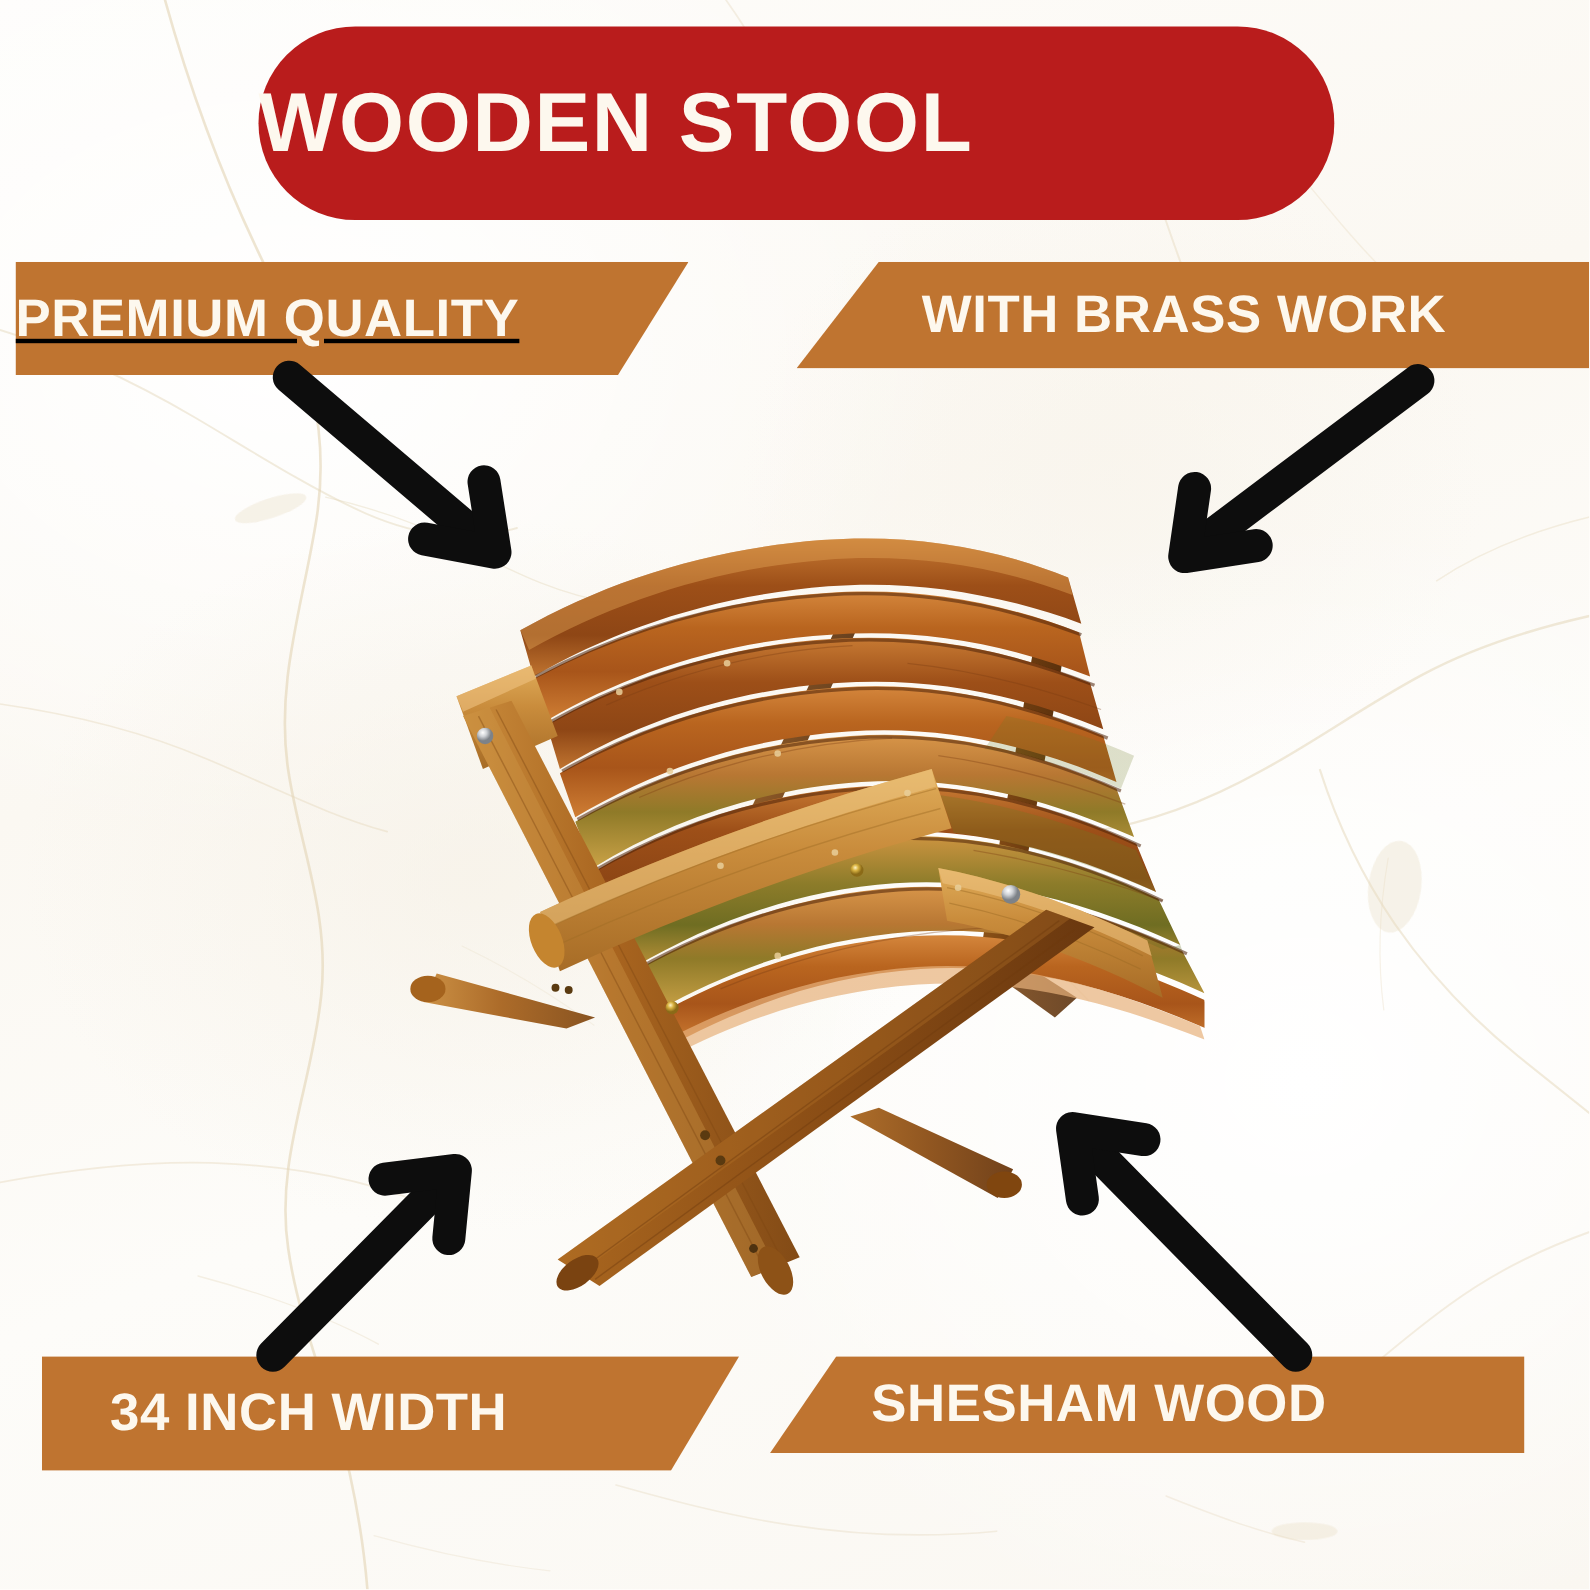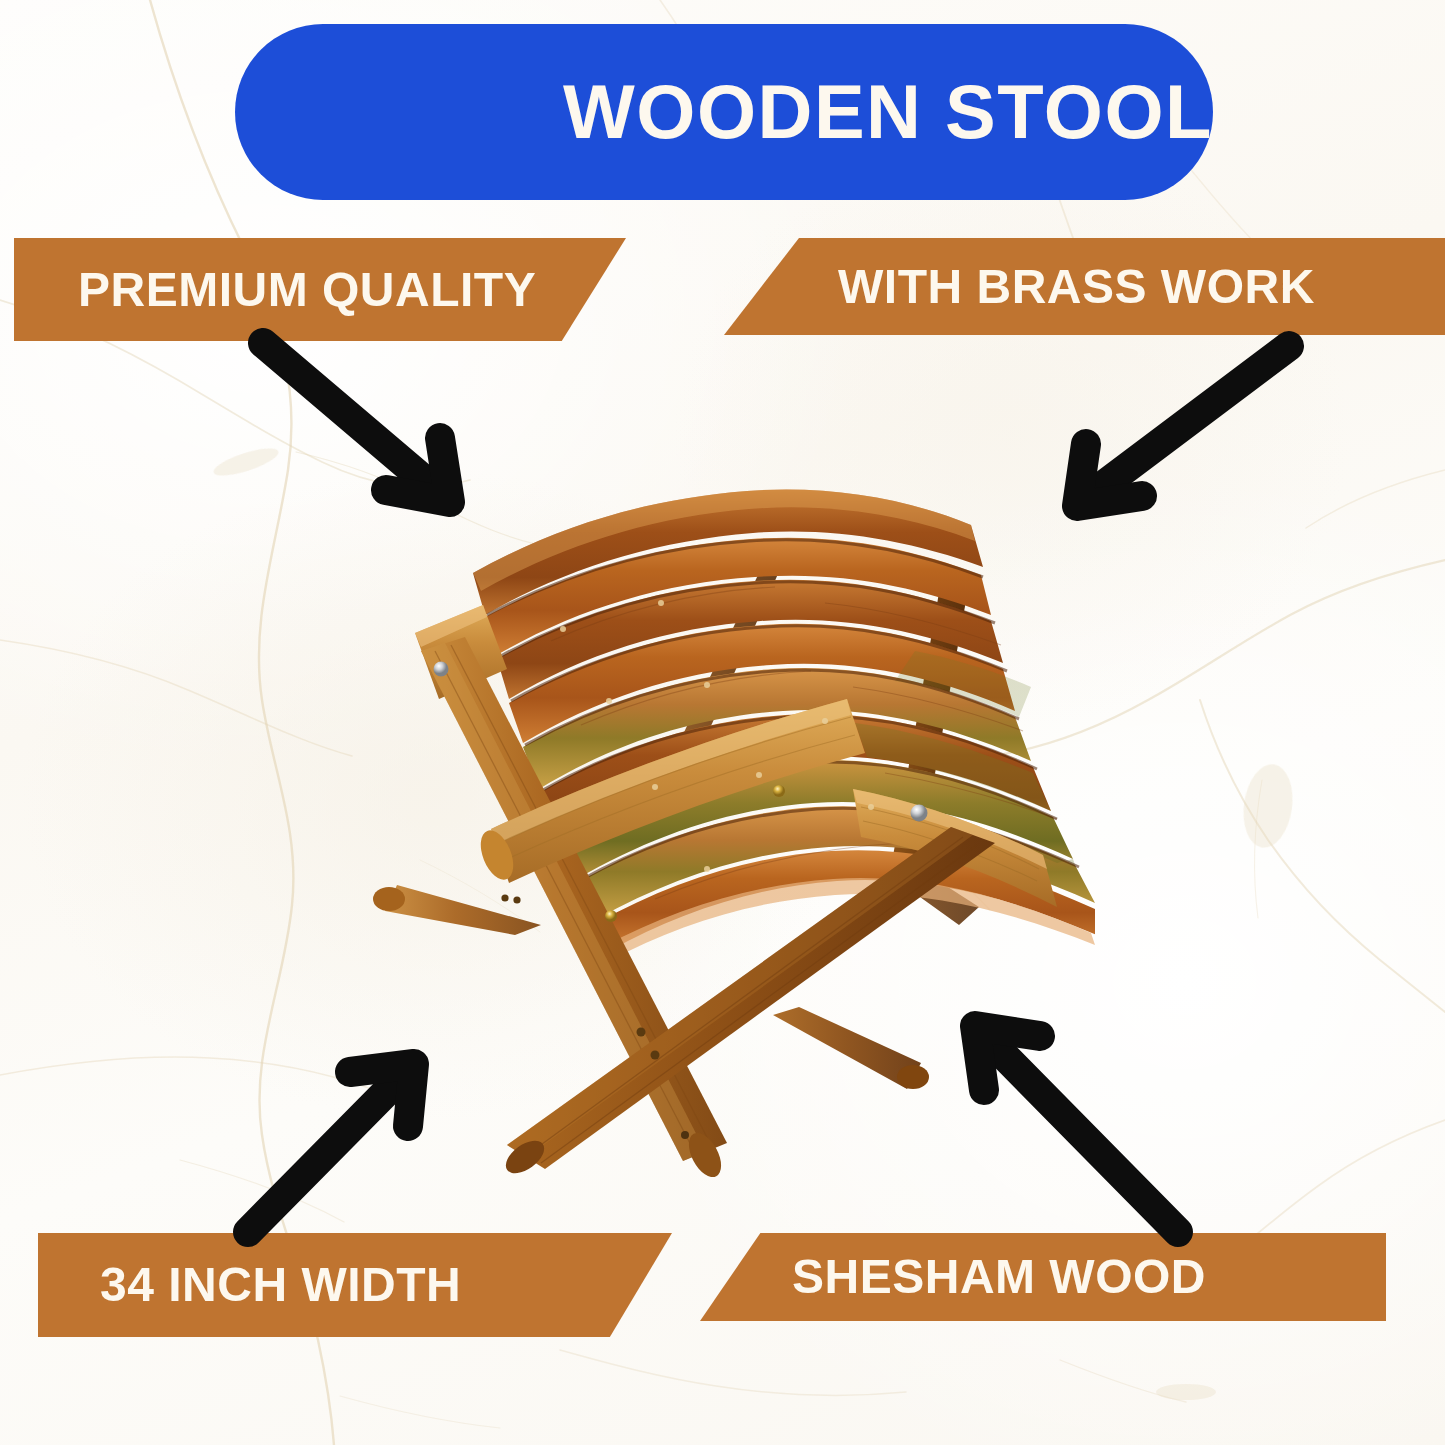--- a/index.html
+++ b/index.html
@@ -35,24 +35,24 @@
   .veins { position: absolute; inset: 0; }
 
   
   .title-pill {
     position: absolute;
     left: 235px;
     top: 24px;
     width: 978px;
     height: 176px;
     border-radius: 88px;
-    background: #1d4ed8;
+    background: #b91c1c;
     display: flex;
     align-items: center;
-    justify-content: flex-end;
+    justify-content: flex-start;
   }
   .title-text {
     color: #fdf8ee;
     font-size: 76px;
     font-weight: bold;
     letter-spacing: 1.5px;
     line-height: 1;
     white-space: nowrap;
   }
 
@@ -72,22 +72,22 @@
     white-space: nowrap;
   }
 
   
   #banner-premium-quality {
     left: 14px;
     top: 238px;
     width: 612px;
     height: 103px;
     clip-path: polygon(0 0, 100% 0, 89.5% 100%, 0 100%);
-    padding-left: 64px;
     box-sizing: border-box;
+    text-decoration: underline;
   }
   
   #banner-brass-work {
     left: 724px;
     top: 238px;
     width: 721px;
     height: 97px;
     clip-path: polygon(10.4% 0, 100% 0, 100% 100%, 0 100%);
     padding-left: 114px;
     box-sizing: border-box;

